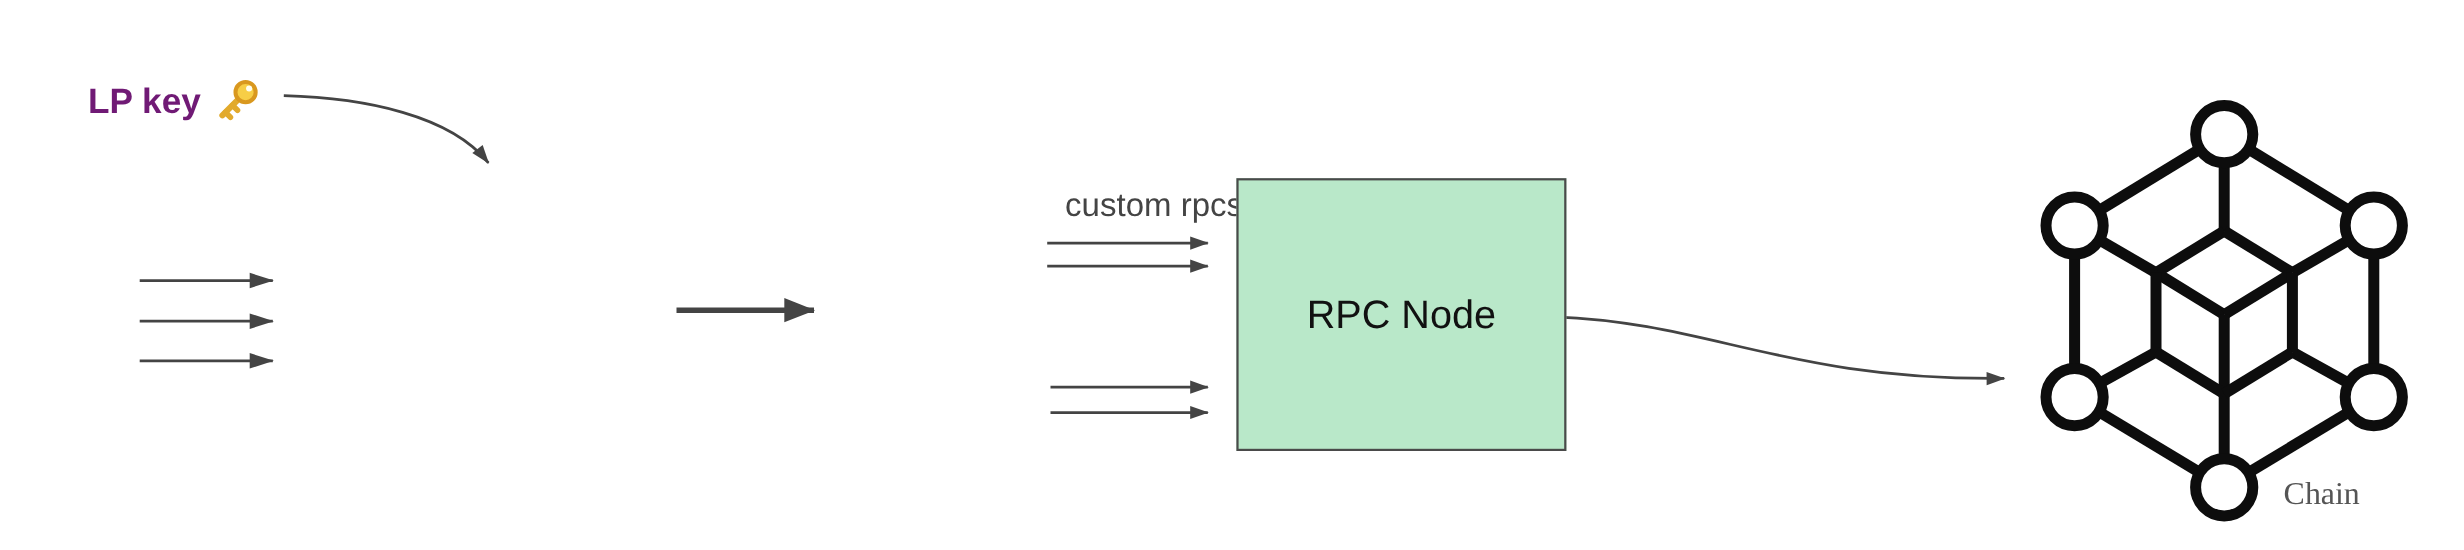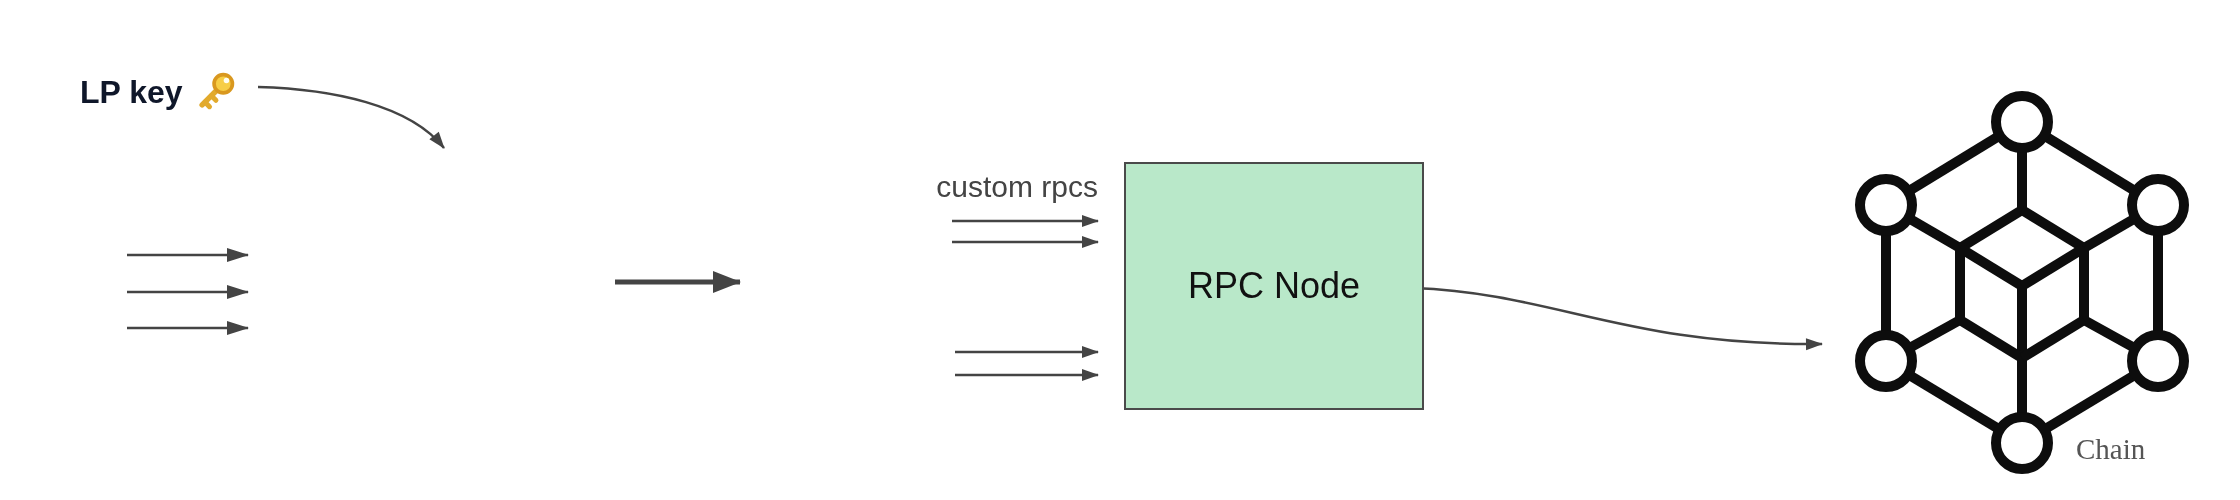--- a/index.html
+++ b/index.html
@@ -54,34 +54,34 @@
     color: #444444;
     font-size: 30px;
     white-space: pre;
   }
 
   .lbl-lp-key {
     left: 80px; top: 70px;
     display: flex;
     align-items: center;
     gap: 10px;
-    color: #0f172a;
+    color: #701a75;
     font-size: 32px;
     font-weight: bold;
   }
 
   .lbl-lp-rpcs {
     left: 115px; top: 194px;
     width: 125px;
     text-align: center;
     font-size: 31px;
   }
 
   .lbl-custom-rpcs {
-    left: 858px; top: 170px;
+    left: 890px; top: 170px;
     width: 240px;
     text-align: right;
   }
 
   .lbl-substrate-rpcs {
     left: 806px; top: 305px;
     width: 292px;
     text-align: right;
   }
 

